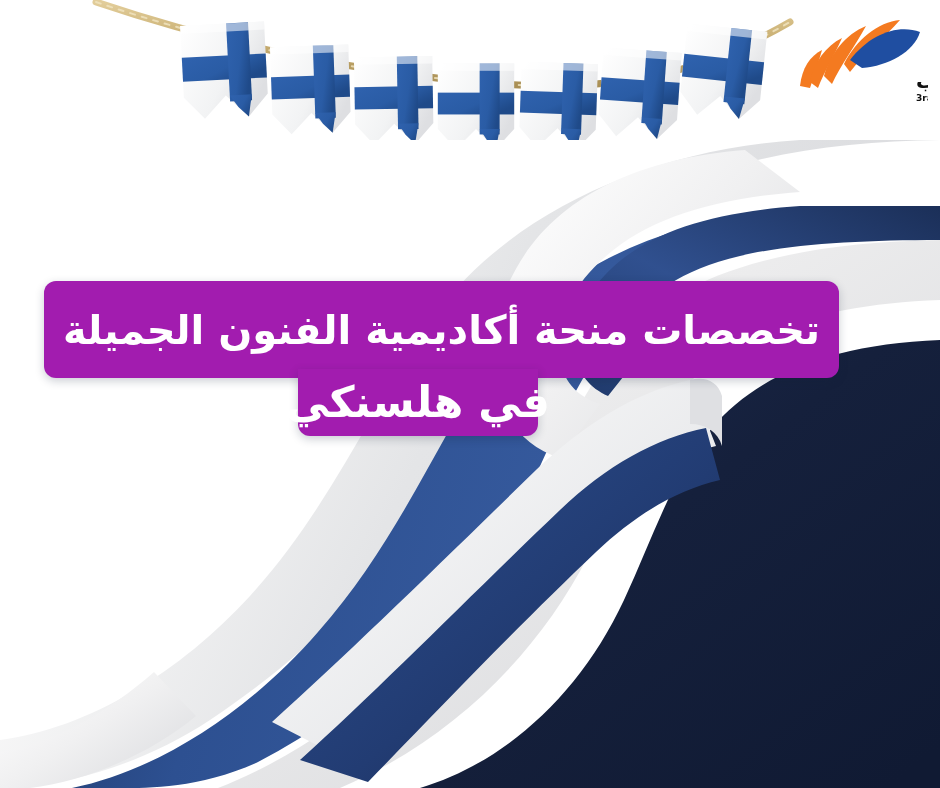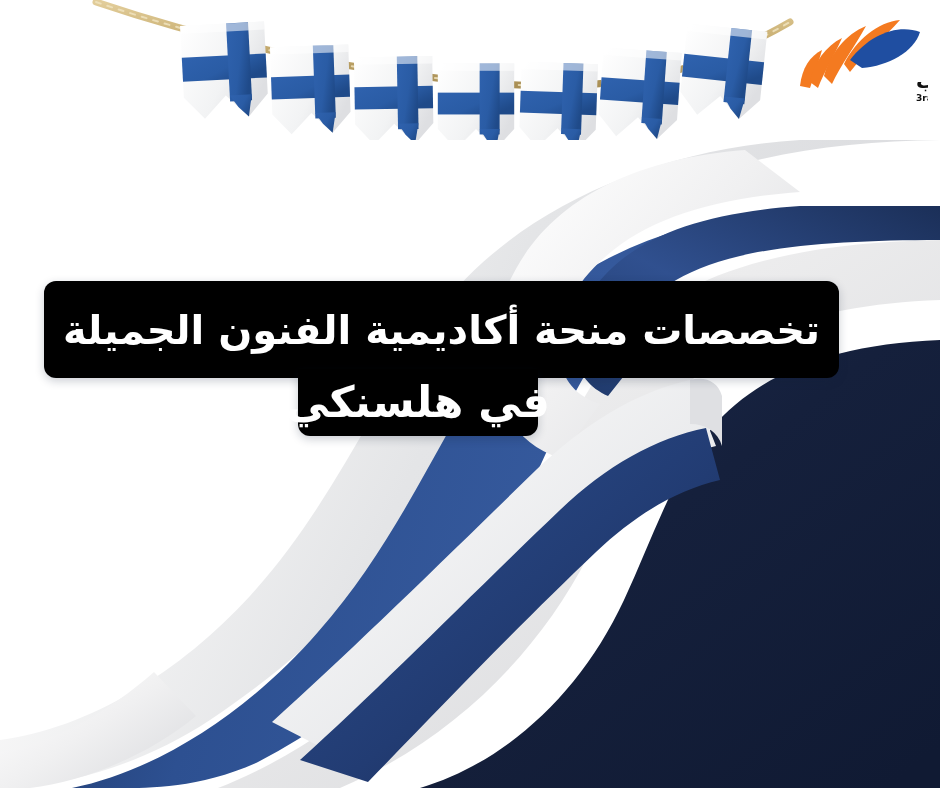--- a/index.html
+++ b/index.html
@@ -41,21 +41,21 @@
     right: 12px;
     top: 8px;
     width: 140px;
     height: 96px;
   }
   #logo svg { display: block; width: 140px; height: 96px; }
 
   
   .title-plate {
     position: absolute;
-    background: #000000;
+    background: #a21caf;
     display: flex;
     align-items: center;
     box-sizing: border-box;
   }
   #title-line-1 {
     left: 44px;
     top: 281px;
     width: 795px;
     height: 97px;
     border-radius: 12px;

